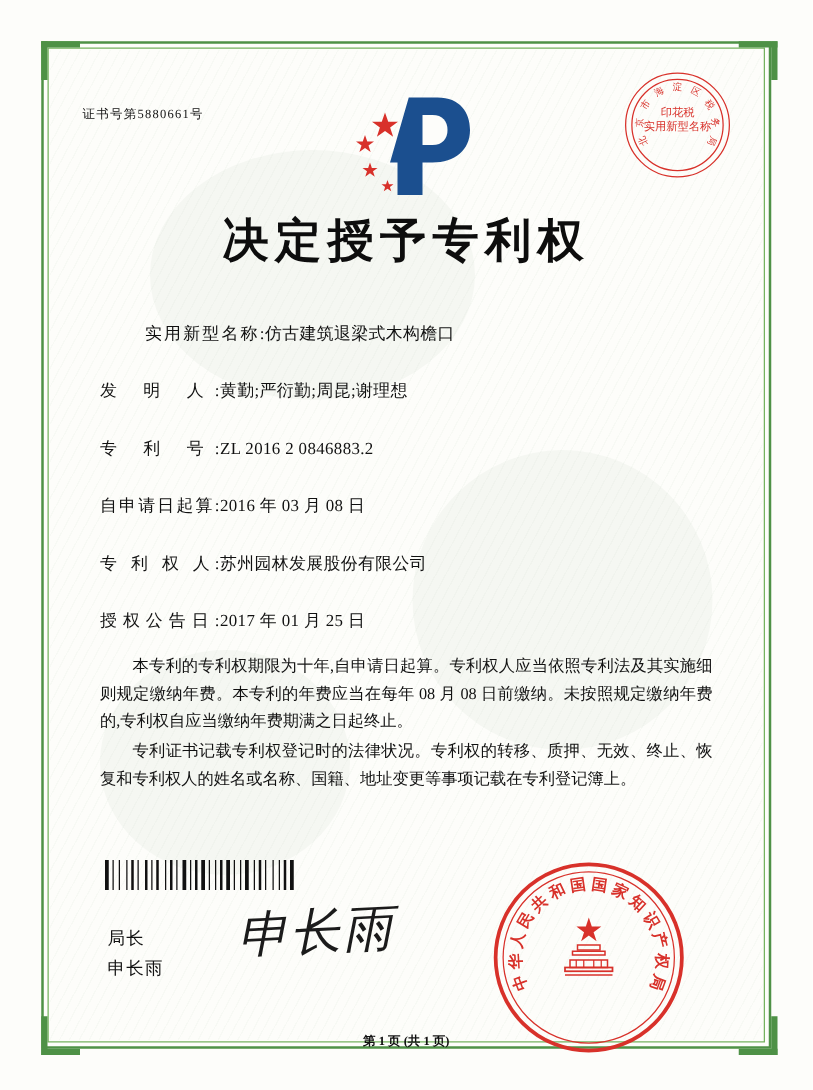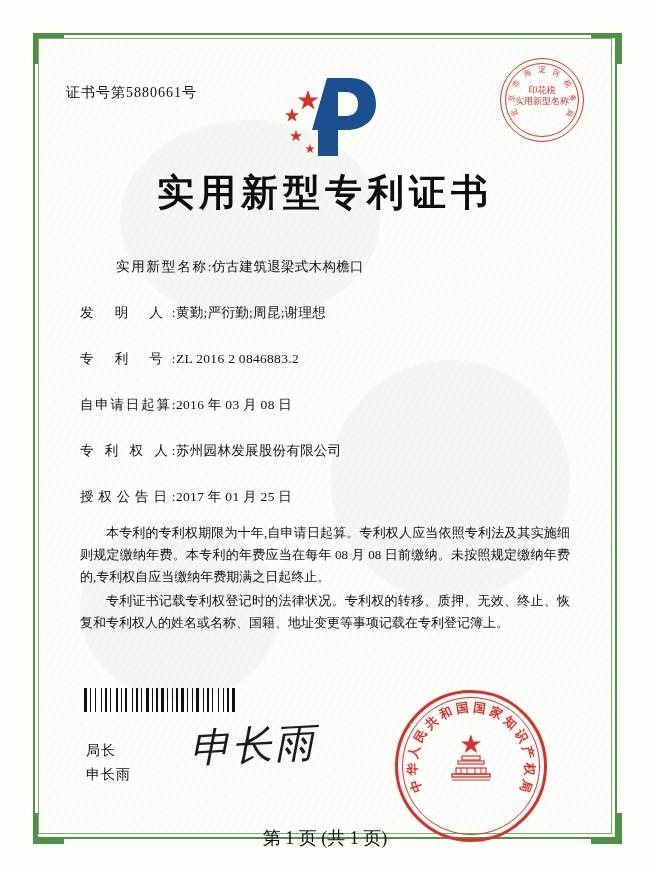--- a/index.html
+++ b/index.html
@@ -63,21 +63,21 @@
     border-radius: 50%;
     background: rgba(190, 205, 190, 0.13);
     pointer-events: none;
   }
 
   
   .cert-no {
     position: absolute;
     left: 66px;
     top: 84px;
-    font-size: 14px;
+    font-size: 10px;
     letter-spacing: 1px;
     color: #111;
   }
 
   
   .logo {
     position: absolute;
     left: 272px;
     top: 72px;
     width: 110px;
@@ -264,22 +264,23 @@
     color: #d8312a;
     letter-spacing: 0.5px;
   }
 
   
   .footer {
     position: absolute;
     left: 0; right: 0;
     top: 826px;
     text-align: center;
-    font-size: 18px;
+    font-size: 10px;
     color: #111;
+    font-weight: bold;
   }
 </style>
 </head>
 <body>
 
 <div id="certificate">
 
   <div class="watermark"></div>
   <div class="wm-blob" style="left:120px; top:120px; width:260px; height:200px;"></div>
   <div class="wm-blob" style="left:330px; top:360px; width:240px; height:240px;"></div>
@@ -322,21 +323,21 @@
         <span class="arc-char" style="transform: translate(25.3017px, -16.119px) rotate(57.5deg) translate(-50%, -50%);">税</span>
         <span class="arc-char" style="transform: translate(29.9358px, -1.96209px) rotate(86.25deg) translate(-50%, -50%);">务</span>
         <span class="arc-char" style="transform: translate(27.1892px, 12.6785px) rotate(115deg) translate(-50%, -50%);">局</span>
       </div>
     <div class="center-text">
       <div>印花税</div>
       <div>实用新型名称</div>
     </div>
   </div>
 
-  <div class="main-title">实用新型专利证书</div>
+  <div class="main-title">决定授予专利权</div>
 
   <div class="field" style="top:258px;margin-left:36px;">
     <span class="label spread">实用新型名称:</span><span class="value">仿古建筑退梁式木构檐口</span>
   </div>
   <div class="field" style="top:304px;">
     <span class="label spread">发 明 人:</span><span class="value">黄勤;严衍勤;周昆;谢理想</span>
   </div>
   <div class="field" style="top:350px;">
     <span class="label spread">专 利 号:</span><span class="value">ZL 2016 2 0846883.2</span>
   </div>

